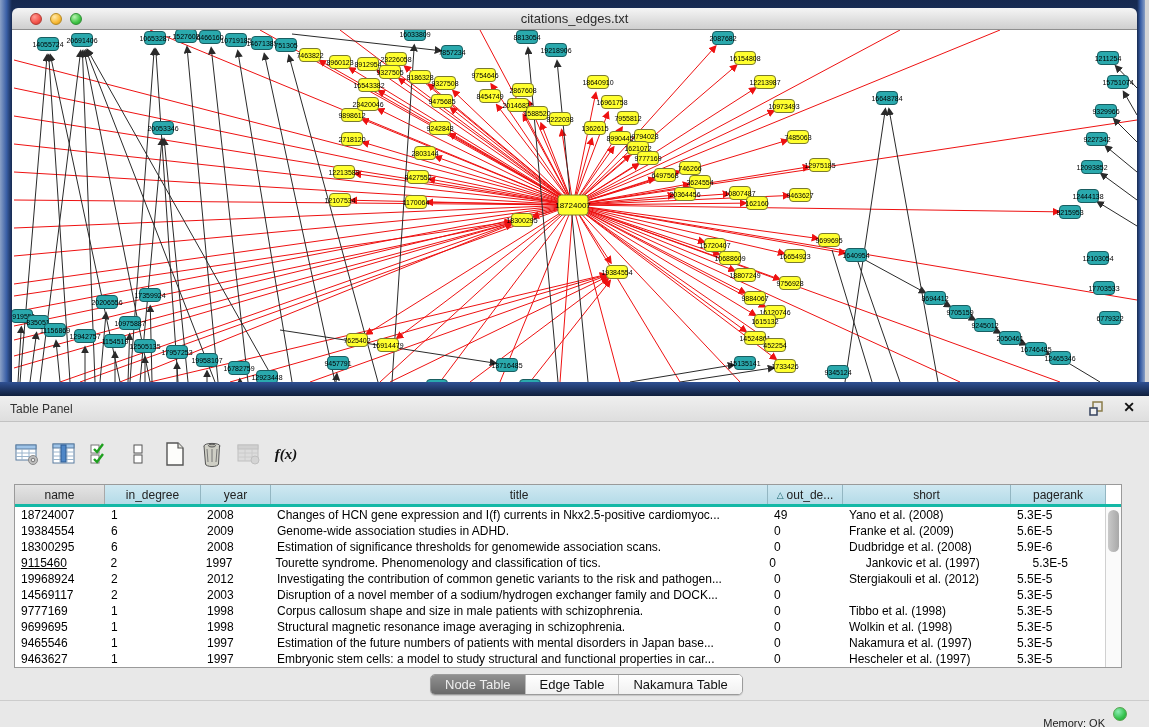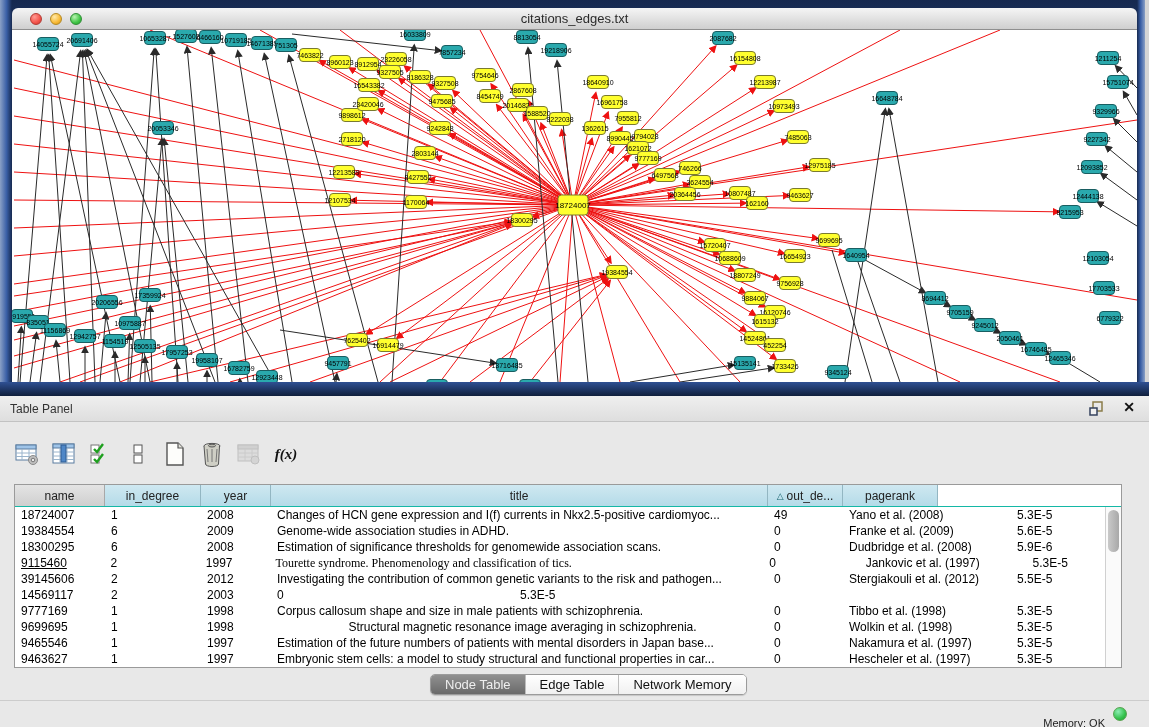--- a/index.html
+++ b/index.html
@@ -28,21 +28,21 @@
   #tp-header .tp-title { position:absolute; left:10px; top:6px; font-size:12px; color:#333; }
   #tp-float { position:absolute; right:44px; top:5px; width:16px; height:16px; cursor:pointer; }
   #tp-close { position:absolute; right:14px; top:3px; font-size:14px; font-weight:bold; color:#111; cursor:pointer; }
 
   #tp-toolbar { position:absolute; left:14px; top:40px; height:36px; display:flex; align-items:center; gap:11px; }
   .tbtn { width:26px; height:28px; display:flex; align-items:center; justify-content:center; cursor:pointer; }
   .tbtn svg { display:block; }
   .fx { font-family:"Liberation Serif", serif; font-style:italic; font-weight:bold; font-size:15px; color:#111; }
 
   #tablebox { position:absolute; left:14px; top:88px; width:1108px; height:184px; background:#fff; border:1px solid #9a9a9a; overflow:hidden; }
-  #thead { display:flex; height:22px; border-bottom:1px solid #14b8a6; }
+  #thead { display:flex; height:22px; border-bottom:3px solid #14b8a6; }
   .th { background:linear-gradient(to bottom,#cfe8f1,#b4dbe8); border-right:1px solid #93b6c2; font-size:12px; color:#222;
         display:flex; align-items:center; justify-content:center; gap:3px; overflow:hidden; white-space:nowrap; }
   .th.gray { background:linear-gradient(to bottom,#e4e4e4,#cfcfcf); border-right:1px solid #a8a8a8; }
   .sort-tri { font-size:9px; color:#19646e; }
   .tr { display:flex; height:16px; font-size:12px; color:#000; }
   .td { padding-left:6px; overflow:hidden; white-space:nowrap; line-height:16px; }
   #vscroll { position:absolute; right:0; top:22px; bottom:0; width:16px; background:#fafafa; border-left:1px solid #d0d0d0; }
   #vscroll .thumb { position:absolute; left:2px; top:3px; width:11px; height:42px; border-radius:6px; background:linear-gradient(to right,#c9c9c9,#a8a8a8); }
 
   #tp-tabs { position:absolute; left:430px; top:278px; height:21px; display:flex; border:1px solid #9b9b9b; border-radius:5px; overflow:hidden;
@@ -781,20 +781,23 @@
         <div class="th" style="width: 70px;">
           <span>year</span>
         </div>
         <div class="th" style="width: 497px;">
           <span>title</span>
         </div>
         <div class="th" style="width: 75px;">
           <span class="sort-tri">△</span>
           <span>out_de...</span>
         </div>
+        <div class="th" style="width: 168px;">
+          <span>short</span>
+        </div>
         <div class="th" style="width: 95px;">
           <span>pagerank</span>
         </div>
       </div>
     <div id="tbody">
         <div class="tr">
           <div class="td" style="width: 90px;">18724007</div>
           <div class="td" style="width: 96px;">1</div>
           <div class="td" style="width: 70px;">2008</div>
           <div class="td" style="width: 497px;">Changes of HCN gene expression and I(f) currents in Nkx2.5-positive cardiomyoc...</div>
@@ -817,56 +820,57 @@
           <div class="td" style="width: 70px;">2008</div>
           <div class="td" style="width: 497px;">Estimation of significance thresholds for genomewide association scans.</div>
           <div class="td" style="width: 75px;">0</div>
           <div class="td" style="width: 168px;">Dudbridge et al. (2008)</div>
           <div class="td" style="width: 95px;">5.9E-6</div>
         </div>
         <div class="tr">
           <div class="td" style="width: 90px; text-decoration: underline;">9115460</div>
           <div class="td" style="width: 96px;">2</div>
           <div class="td" style="width: 70px;">1997</div>
-          <div class="td" style="width: 497px; font-family: Liberation Serif, serif;">Tourette syndrome. Phenomenology and classification of tics.</div>
+          <div class="td" style="width: 497px;">Tourette syndrome. Phenomenology and classification of tics.</div>
           <div class="td" style="width: 75px;">0</div>
           <div class="td" style="width: 168px; margin-left: 22px;">Jankovic et al. (1997)</div>
           <div class="td" style="width: 95px;">5.3E-5</div>
         </div>
         <div class="tr">
-          <div class="td" style="width: 90px;">39145606</div>
+          <div class="td" style="width: 90px;">19968924</div>
           <div class="td" style="width: 96px;">2</div>
           <div class="td" style="width: 70px;">2012</div>
           <div class="td" style="width: 497px;">Investigating the contribution of common genetic variants to the risk and pathogen...</div>
           <div class="td" style="width: 75px;">0</div>
           <div class="td" style="width: 168px;">Stergiakouli et al. (2012)</div>
           <div class="td" style="width: 95px;">5.5E-5</div>
         </div>
         <div class="tr">
           <div class="td" style="width: 90px;">14569117</div>
           <div class="td" style="width: 96px;">2</div>
           <div class="td" style="width: 70px;">2003</div>
+          <div class="td" style="width: 497px;">Disruption of a novel member of a sodium/hydrogen exchanger family and DOCK...</div>
           <div class="td" style="width: 75px;">0</div>
           <div class="td" style="width: 168px; margin-top: 33px;">de Silva et al. (2003)</div>
           <div class="td" style="width: 95px;">5.3E-5</div>
         </div>
         <div class="tr">
           <div class="td" style="width: 90px;">9777169</div>
           <div class="td" style="width: 96px;">1</div>
           <div class="td" style="width: 70px;">1998</div>
           <div class="td" style="width: 497px;">Corpus callosum shape and size in male patients with schizophrenia.</div>
           <div class="td" style="width: 75px;">0</div>
           <div class="td" style="width: 168px;">Tibbo et al. (1998)</div>
           <div class="td" style="width: 95px;">5.3E-5</div>
         </div>
         <div class="tr">
           <div class="td" style="width: 90px;">9699695</div>
           <div class="td" style="width: 96px;">1</div>
           <div class="td" style="width: 70px;">1998</div>
-          <div class="td" style="width: 497px; text-align: center;">Structural magnetic resonance image averaging in schizophrenia.</div>
+          <div class="td" style="width: 497px;">Structural magnetic resonance image averaging in schizophrenia.</div>
           <div class="td" style="width: 75px;">0</div>
           <div class="td" style="width: 168px;">Wolkin et al. (1998)</div>
           <div class="td" style="width: 95px;">5.3E-5</div>
         </div>
         <div class="tr">
           <div class="td" style="width: 90px;">9465546</div>
           <div class="td" style="width: 96px;">1</div>
           <div class="td" style="width: 70px;">1997</div>
           <div class="td" style="width: 497px;">Estimation of the future numbers of patients with mental disorders in Japan base...</div>
           <div class="td" style="width: 75px;">0</div>
@@ -884,20 +888,20 @@
         </div>
       </div>
     <div id="vscroll">
         <div class="thumb"></div>
       </div>
   </div>
 
   <div id="tp-tabs">
       <div class="seg selected">Node Table</div>
       <div class="seg">Edge Table</div>
-      <div class="seg">Network Memory</div>
+      <div class="seg">Nakamura Table</div>
     </div>
 
   <div id="status-bar">
     <span class="mem">Memory: OK</span>
     <span class="dot"></span>
   </div>
 </div>
 
 </body></html>

